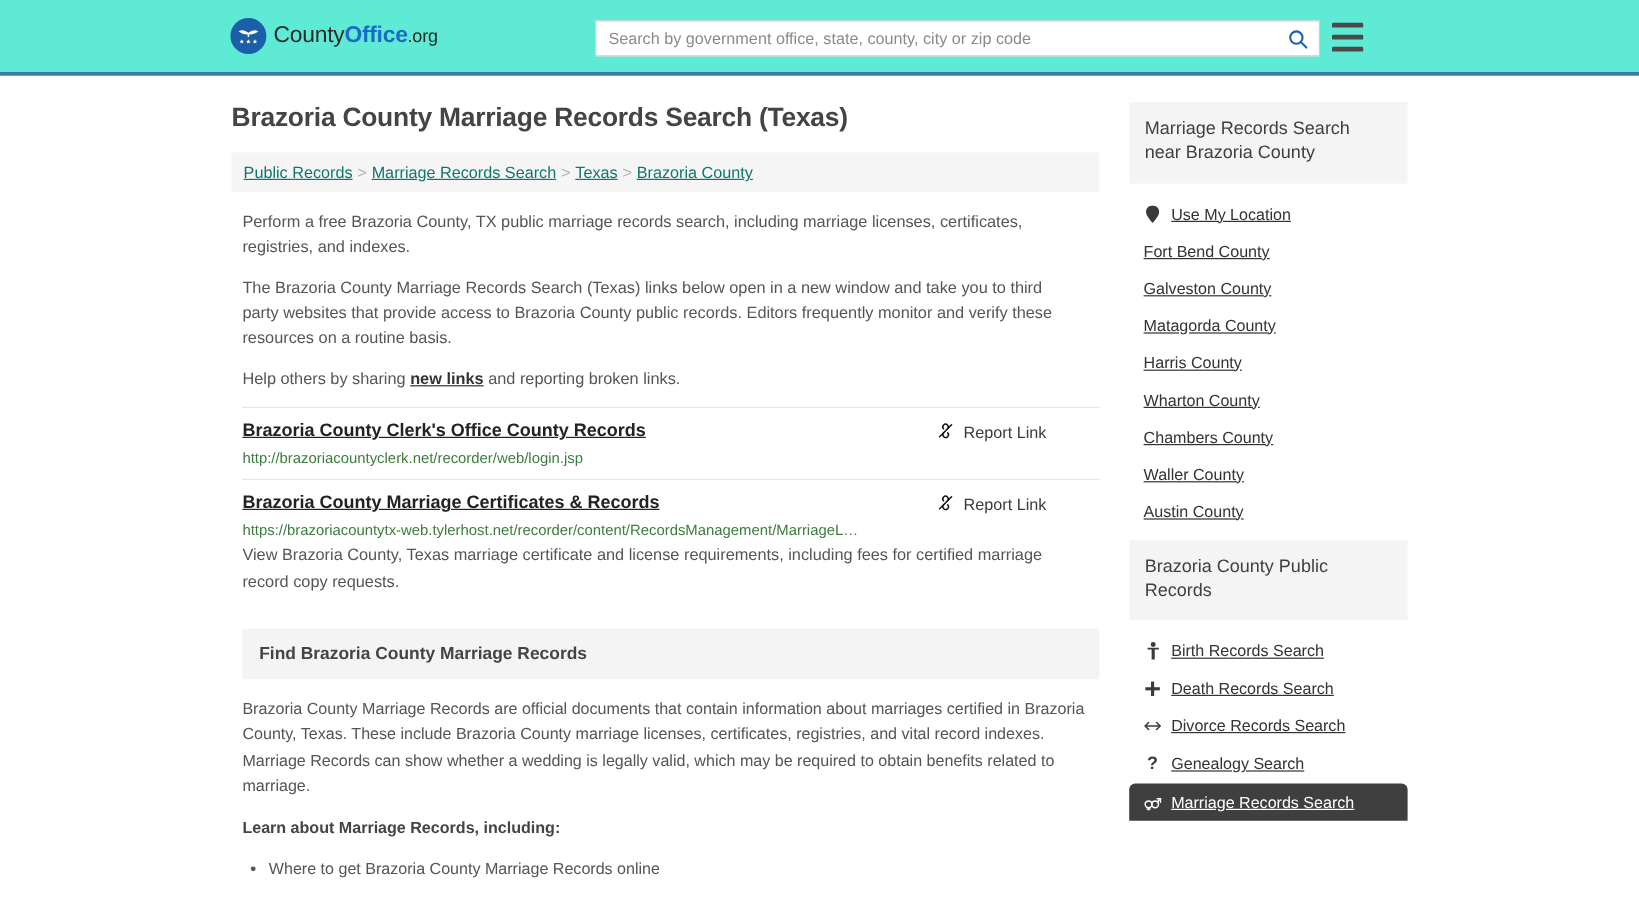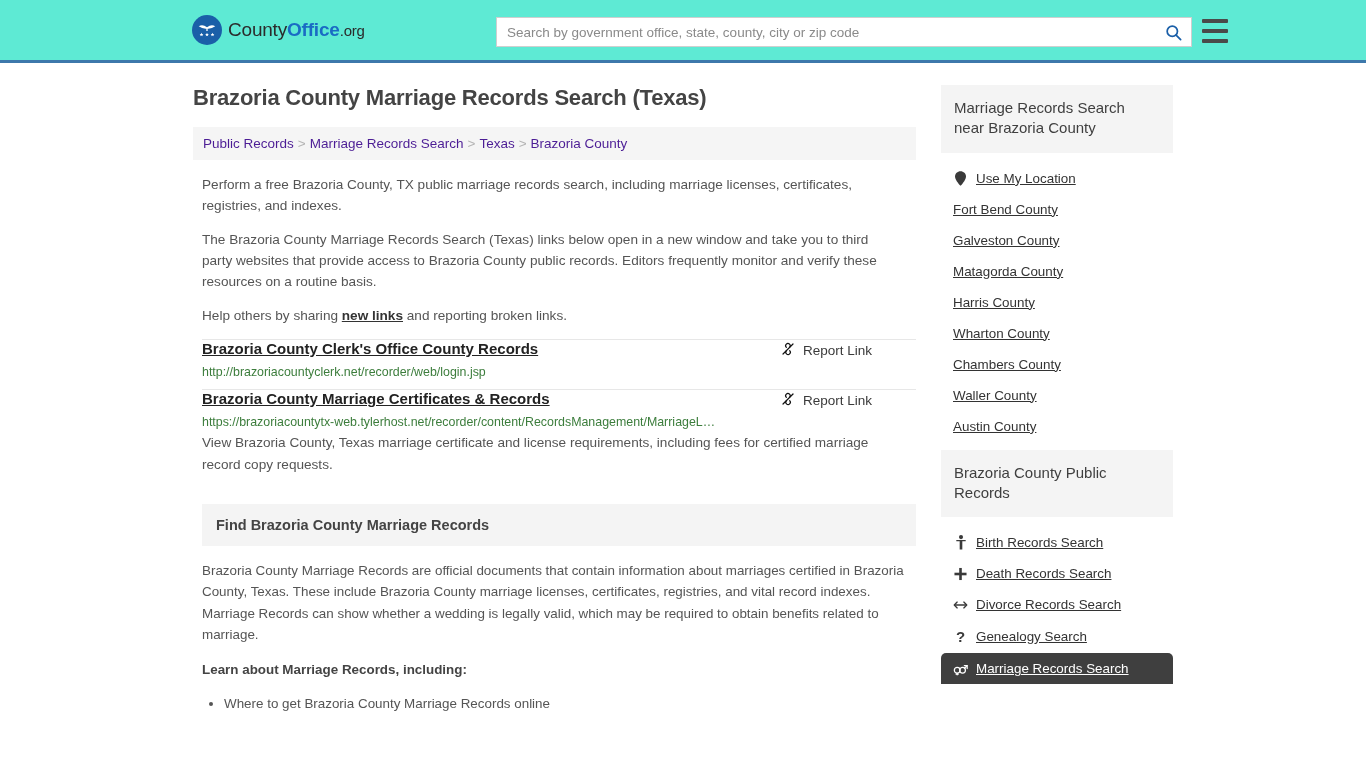--- a/index.html
+++ b/index.html
@@ -37,21 +37,21 @@
     letter-spacing: -0.2px;
     white-space: nowrap;
   }
   .logo-text .t-county { color: #2b2b2b; }
   .logo-text .t-office { color: #1a6bc4; font-weight: bold; }
   .logo-text .t-org { color: #2b2b2b; font-size: 15px; }
 
   .search-area {
     position: absolute;
     left: 496px; top: 17px;
-    width: 696px; height: 30px;
+    width: 604px; height: 30px;
     display: flex;
   }
   .search-box {
     flex: 1;
     background: #ffffff;
     border: 1px solid #cfcfcf;
     display: flex; align-items: center;
     padding: 0 8px 0 10px;
   }
   .search-input {
@@ -97,38 +97,38 @@
     letter-spacing: -0.2px;
   }
 
   .breadcrumb {
     background: #f5f5f5;
     padding: 9px 10px;
     font-size: 13.5px;
     color: #777777;
     margin-bottom: 14px;
   }
-  .breadcrumb .crumb { color: #4c1d95; cursor: pointer; }
+  .breadcrumb .crumb { color: #0f766e; cursor: pointer; text-decoration: underline; }
   .breadcrumb .sep { color: #b3b3b3; margin: 0 4px; }
 
   .intro-p {
     font-size: 13.6px;
     color: #555555;
     line-height: 1.55;
     margin: 0 0 13px 9px;
     max-width: 700px;
   }
   .intro-p a.inline-link {
     color: #333; text-decoration: underline; font-weight: bold;
   }
 
   
   .result {
     margin-left: 9px;
-    padding-top: 0;
+    padding-top: 10px;
     padding-bottom: 10px;
     border-top: 1px solid #e7e7e7;
   }
   .result:first-of-type { border-top: 1px solid #e7e7e7; }
   .result-head {
     display: flex; justify-content: space-between; align-items: flex-start;
   }
   .result-title {
     font-size: 15px; font-weight: bold; color: #222222;
     text-decoration: underline; cursor: pointer;

